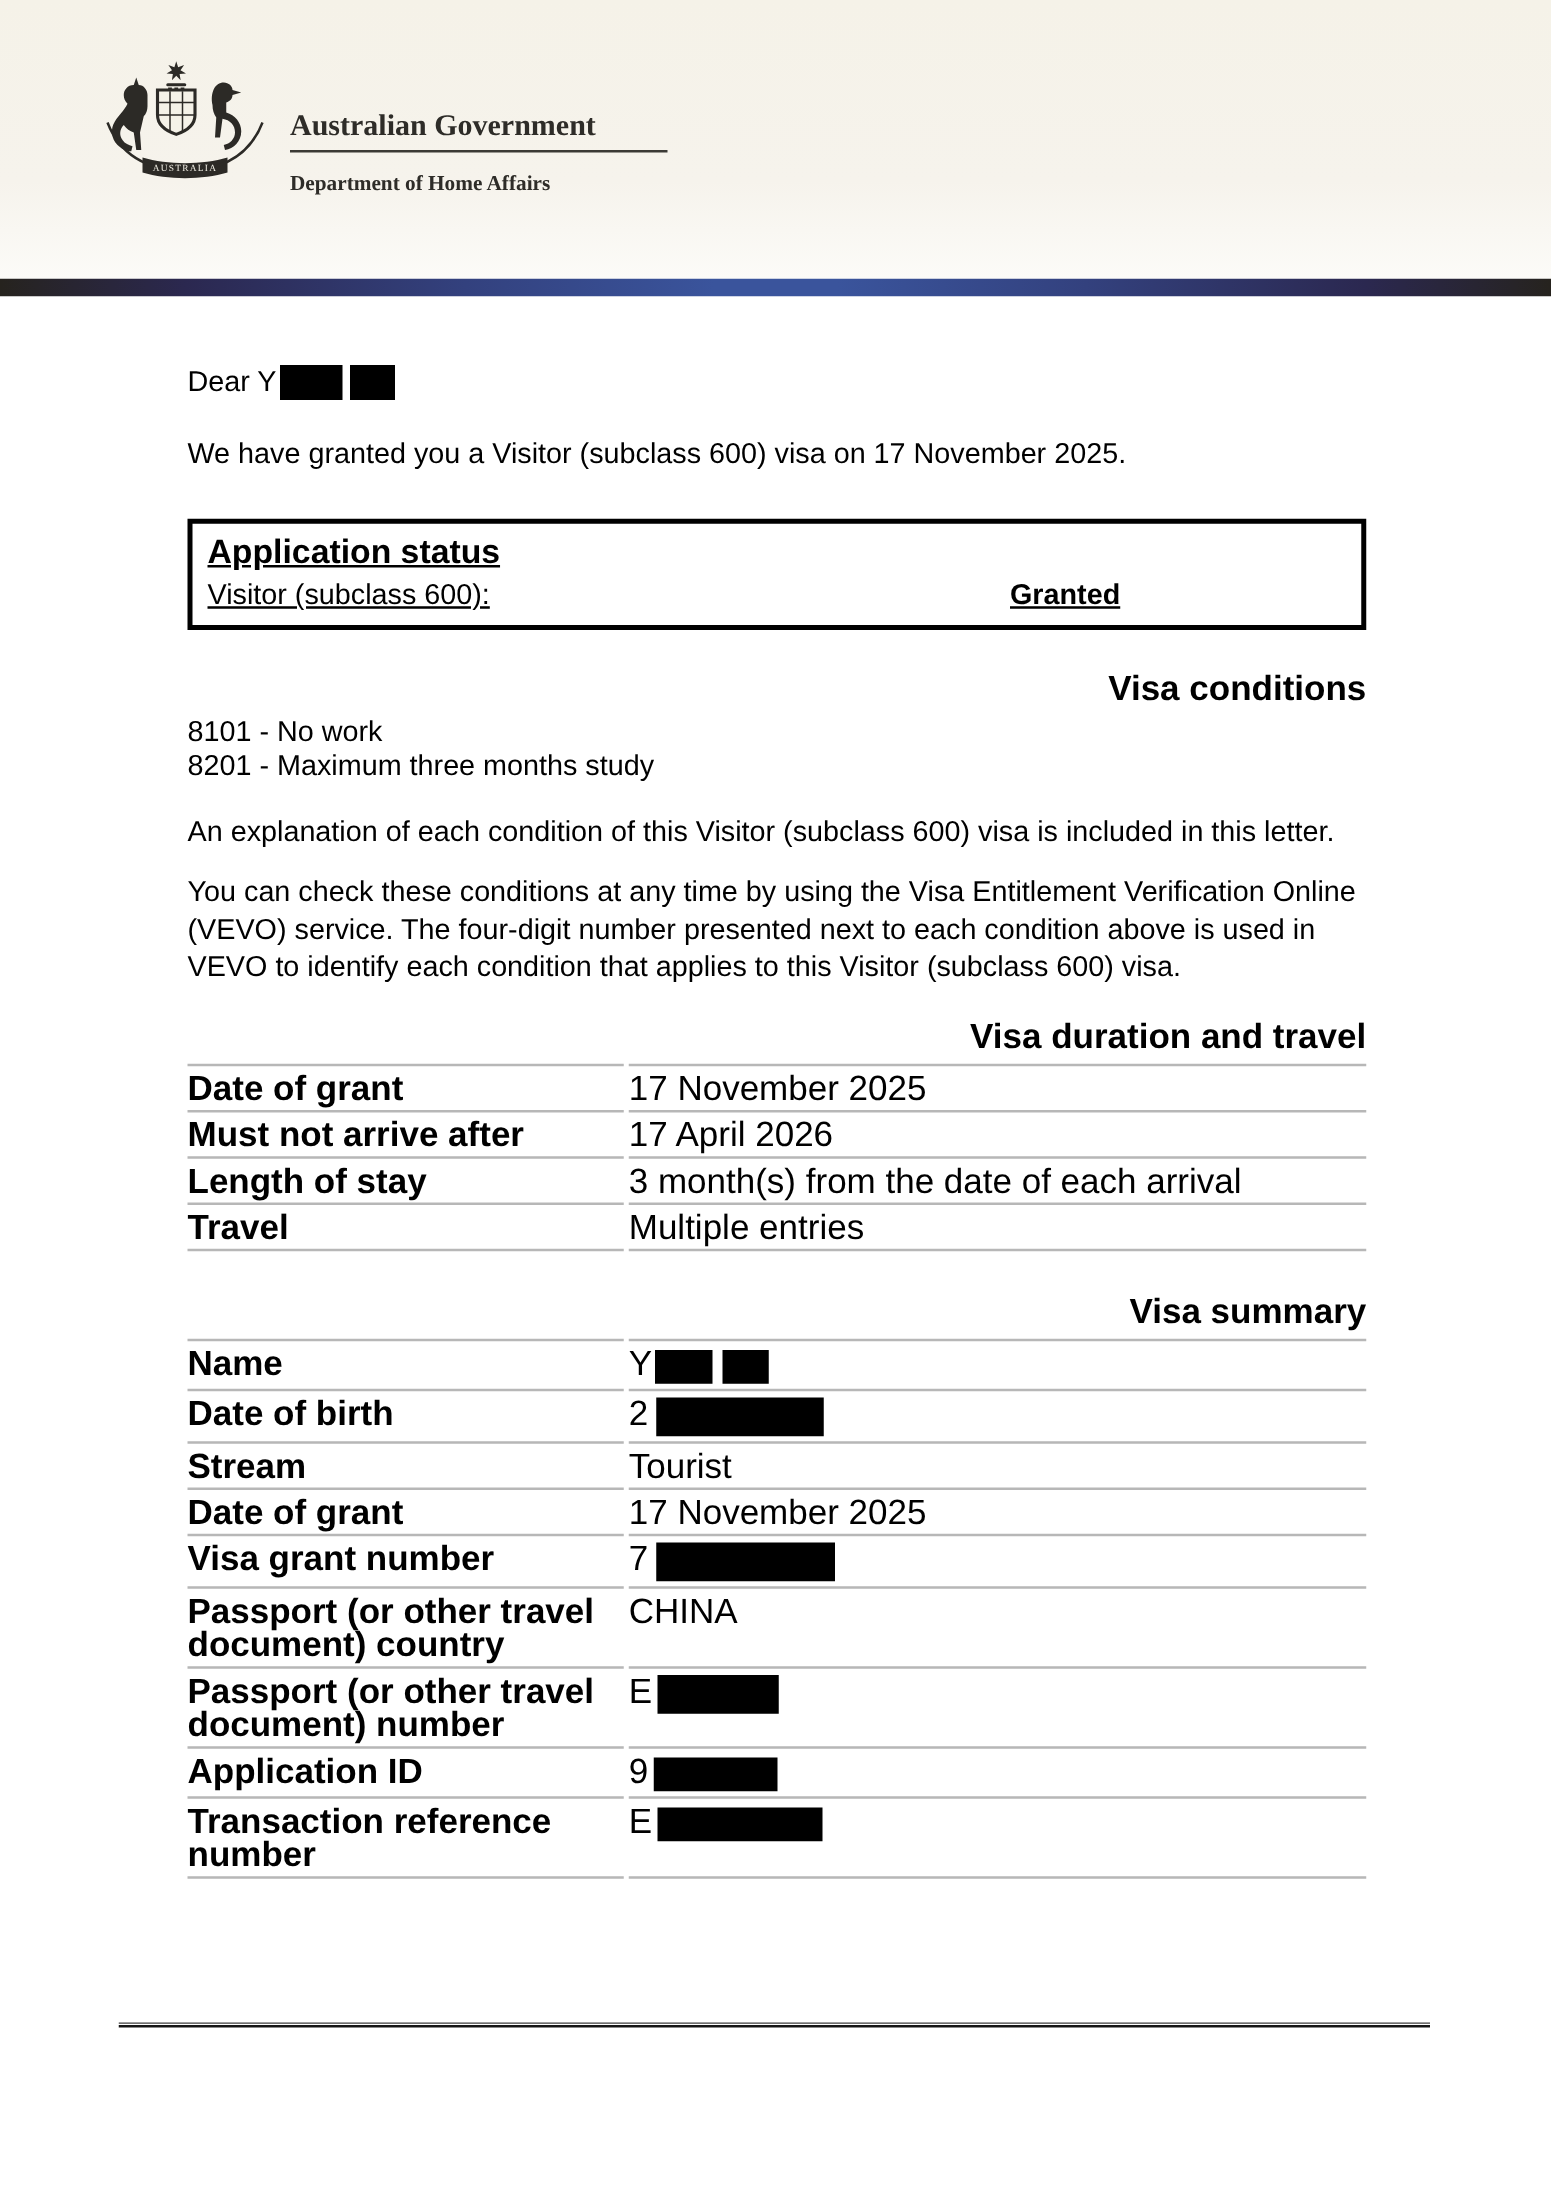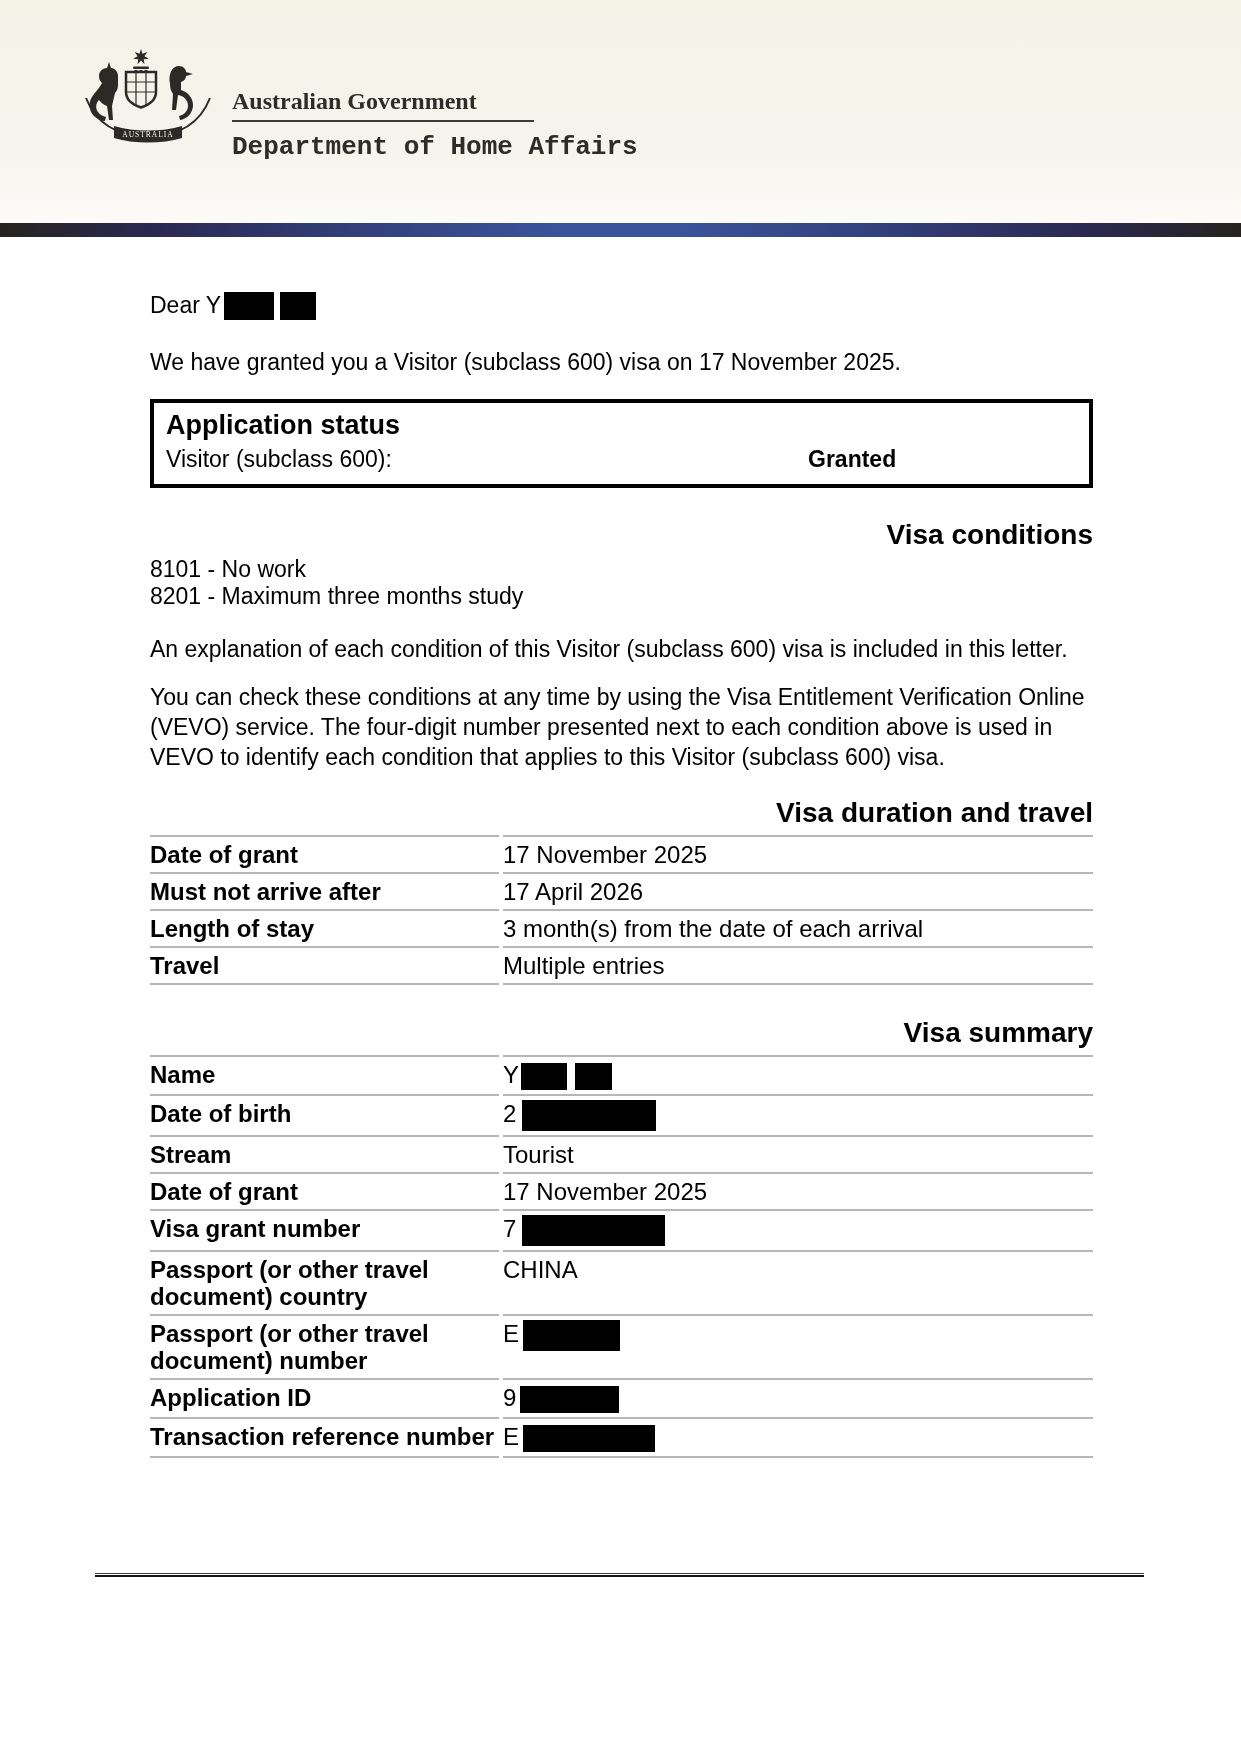--- a/index.html
+++ b/index.html
@@ -5,42 +5,42 @@
   html,body{margin:0;padding:0;background:#ffffff;}
   .page{position:relative;width:1241px;height:1754px;background:#ffffff;overflow:hidden;
         font-family:"Liberation Sans",sans-serif;color:#000;}
   
   .letterhead{height:223px;background:linear-gradient(180deg,#f5f2e8 0%,#f6f3ec 65%,#fcfbf8 100%);}
   .brand{display:flex;align-items:flex-start;padding:46px 0 0 78px;}
   .crest{width:140px;height:100px;flex:none;}
   .brand-text{margin-left:14px;padding-top:42px;}
   .gov{font-family:"Liberation Serif",serif;font-weight:bold;font-size:24px;line-height:26px;color:#2e2c28;}
   .brand-divider{height:0;border-bottom:2px solid #3c3a35;width:302px;margin:6px 0 10px;}
-  .dept{font-family:Liberation Mono, monospace;font-weight:bold;font-size:26px;line-height:30px;color:#2e2c28;}
+  .dept{font-family:Liberation Serif, serif;font-weight:bold;font-size:17px;line-height:30px;color:#2e2c28;}
   .band{height:14px;background:linear-gradient(90deg,#26231e 0%,#2b2850 12%,#33417e 30%,#3a549c 46%,#3a549c 54%,#33417e 70%,#2b2850 88%,#26231e 100%);}
   
   .content{width:943px;margin-left:150px;font-size:23px;line-height:30px;}
   .content p{margin:0;}
   .salutation{margin-top:53px !important;}
   .intro{margin-top:27px !important;}
-  .status-box{margin-top:22px;border:4px solid #000;padding:6px 12px 10px;}
+  .status-box{margin-top:38px;border:4px solid #000;padding:6px 12px 10px;text-decoration:underline;}
   .status-box .sb-title{font-size:27px;line-height:32px;font-weight:bold;margin:0;}
   .status-row{display:grid;grid-template-columns:642px 1fr;margin-top:3px;}
   .granted{font-weight:bold;}
   .h{font-size:28px;line-height:32px;font-weight:bold;margin:0;text-align:right;}
   .h-conditions{margin-top:31px;}
   .cond{line-height:27px;}
   .cond-first{margin-top:5px !important;}
   .para1{margin-top:24px !important;}
   .para2{margin-top:18px !important;}
   .h-duration{margin-top:25px;}
   .h-summary{margin-top:32px;}
   
   table.kv{border-collapse:separate;border-spacing:4px 0;width:951px;margin:6px 0 0 -4px;
-           font-size:24px;}
+           font-size:28px;}
   table.kv td{border-bottom:2px solid #b7b7b7;padding:4px 0;line-height:27px;vertical-align:top;}
   table.kv tr:first-child td{border-top:2px solid #b7b7b7;}
   table.kv td.k{font-weight:bold;width:349px;}
   
   .redact{display:inline-block;background:#000;height:28px;vertical-align:-7px;}
   .redact-t{display:inline-block;background:#000;height:27px;vertical-align:-7px;}
   
   .footer-rule{margin:115px 0 0 -55px;width:1049px;height:1px;
                border-top:1px solid #3f3f3f;border-bottom:2px solid #141414;}
 </style>

